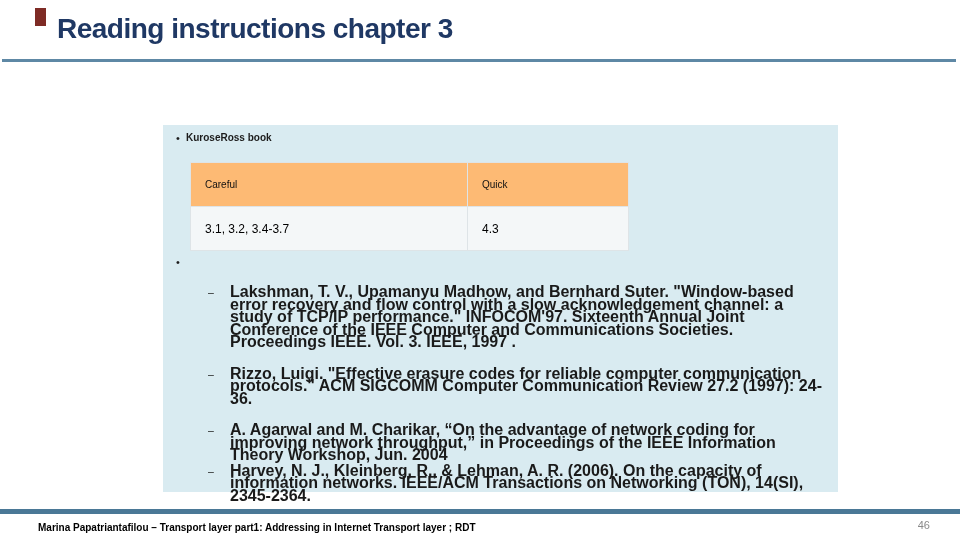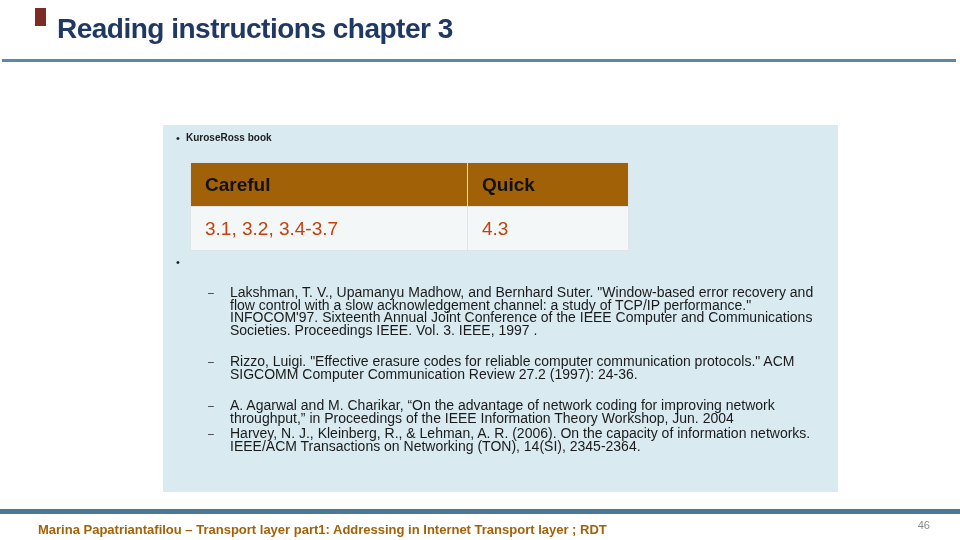--- a/index.html
+++ b/index.html
@@ -74,69 +74,70 @@
   }
   .book-table col.c1 { width: 277px; }
   .book-table col.c2 { width: 161px; }
   .book-table td {
     height: 44px;
     padding-left: 14px;
     vertical-align: middle;
     border: 1px solid #DEE4E7;
   }
   .book-table .hdr-row td {
-    background: #a16207;
-    font-size: 19px;
-    font-weight: 700;
+    background: #fdba74;
+    font-size: 10px;
+    font-weight: 400;
     color: #111111;
   }
   .book-table .val-row td {
     background: #F4F7F8;
-    font-size: 19px;
+    font-size: 12px;
     font-weight: 400;
-    color: #c2410c;
+    color: #000000;
   }
 
   .refs {
     position: absolute;
     left: 45px; top: 161px;
     width: 622px;
   }
   .ref-item {
     display: flex;
     align-items: flex-start;
   }
   .ref-item .dash {
     width: 22px;
     flex: 0 0 22px;
     font-size: 10.5px;
     color: #1a1a1a;
     line-height: 12.5px;
   }
   .ref-item .ref-text {
     flex: 1;
-    font-size: 14px;
+    font-size: 16px;
     color: #1a1a1a;
     line-height: 12.5px;
+    font-weight: bold;
   }
   .ref-gap-lg { margin-bottom: 19px; }
   .ref-gap-sm { margin-bottom: 3px; }
 
   .footer-rule {
     position: absolute;
     left: 0; right: 0; top: 509px;
     height: 5px;
     background: #4A7896;
   }
   .footer-text {
     position: absolute;
     left: 38px; top: 522px;
-    font-size: 13px;
+    font-size: 10px;
     font-weight: 700;
-    color: #a16207;
+    color: #000000;
     white-space: nowrap;
   }
   .page-number {
     position: absolute;
     right: 30px; top: 519px;
     font-size: 11px;
     color: #8a8a8a;
     margin-left: 12px;
   }
 </style>

